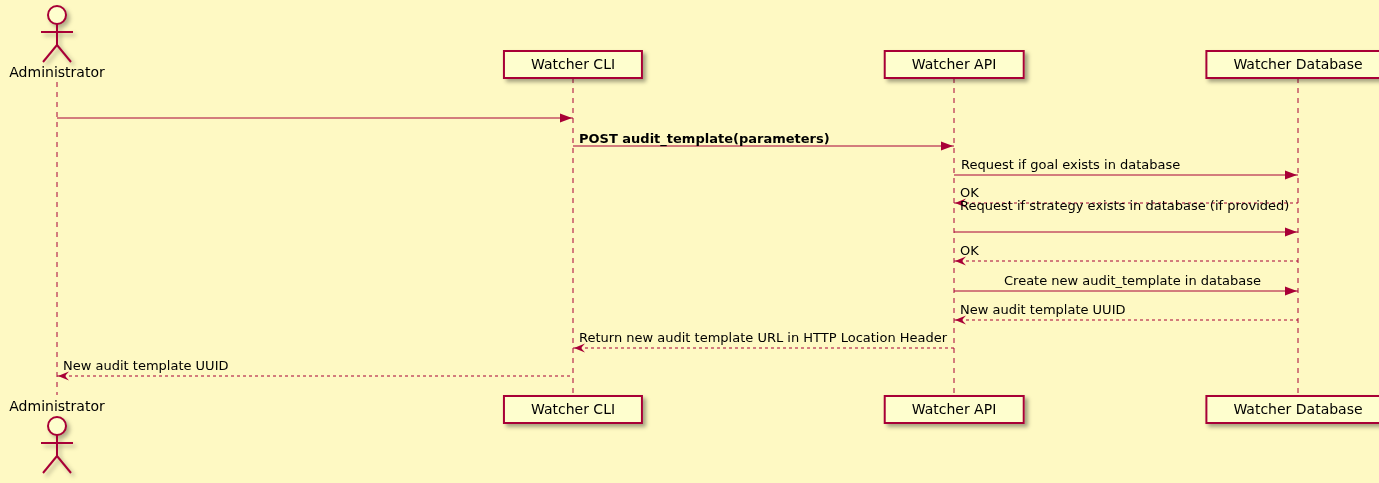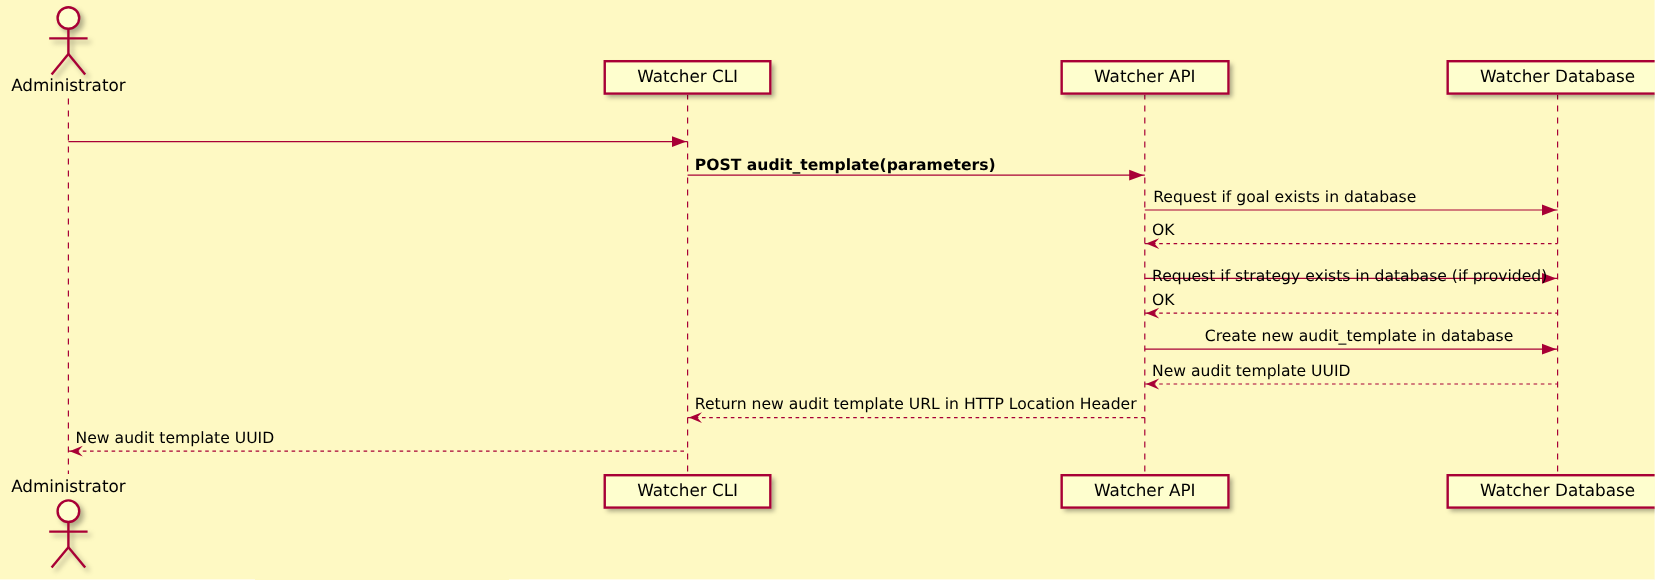--- a/index.html
+++ b/index.html
@@ -84,19 +84,19 @@
     <div class="actor-label" style="left: 57px; top: 398px; color: rgb(0, 0, 0);">Administrator</div>
     <div class="pbox" style="left: 573px; top: 50px; background: rgb(254, 254, 206); border: 2px solid rgb(168, 0, 54); color: rgb(0, 0, 0);">Watcher CLI</div>
     <div class="pbox" style="left: 573px; top: 395px; background: rgb(254, 254, 206); border: 2px solid rgb(168, 0, 54); color: rgb(0, 0, 0);">Watcher CLI</div>
     <div class="pbox" style="left: 954px; top: 50px; background: rgb(254, 254, 206); border: 2px solid rgb(168, 0, 54); color: rgb(0, 0, 0);">Watcher API</div>
     <div class="pbox" style="left: 954px; top: 395px; background: rgb(254, 254, 206); border: 2px solid rgb(168, 0, 54); color: rgb(0, 0, 0);">Watcher API</div>
     <div class="pbox" style="left: 1298px; top: 50px; background: rgb(254, 254, 206); border: 2px solid rgb(168, 0, 54); color: rgb(0, 0, 0);">Watcher Database</div>
     <div class="pbox" style="left: 1298px; top: 395px; background: rgb(254, 254, 206); border: 2px solid rgb(168, 0, 54); color: rgb(0, 0, 0);">Watcher Database</div>
     <div class="msg-label" style="left: 579px; top: 131px; color: rgb(0, 0, 0); font-weight: bold;">POST audit_template(parameters)</div>
     <div class="msg-label" style="left: 940px; top: 157px; color: rgb(0, 0, 0); margin-left: 21px;">Request if goal exists in database</div>
     <div class="msg-label" style="left: 960px; top: 185px; color: rgb(0, 0, 0);">OK</div>
-    <div class="msg-label" style="left: 960px; top: 223px; color: rgb(0, 0, 0);">Request if strategy exists in database (if provided)</div>
+    <div class="msg-label" style="left: 960px; top: 198px; color: rgb(0, 0, 0);">Request if strategy exists in database (if provided)</div>
     <div class="msg-label" style="left: 960px; top: 243px; color: rgb(0, 0, 0);">OK</div>
     <div class="msg-label" style="left: 960px; top: 273px; color: rgb(0, 0, 0); margin-left: 44px;">Create new audit_template in database</div>
     <div class="msg-label" style="left: 960px; top: 302px; color: rgb(0, 0, 0);">New audit template UUID</div>
     <div class="msg-label" style="left: 579px; top: 330px; color: rgb(0, 0, 0);">Return new audit template URL in HTTP Location Header</div>
     <div class="msg-label" style="left: 63px; top: 358px; color: rgb(0, 0, 0);">New audit template UUID</div>
   </div>
 
 </body></html>

